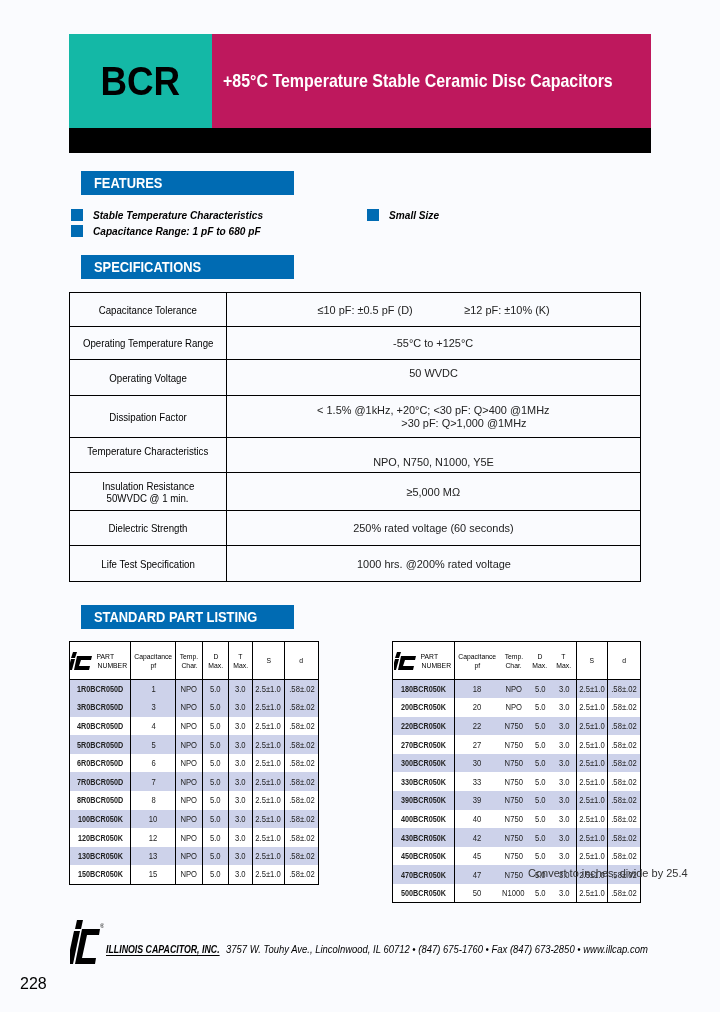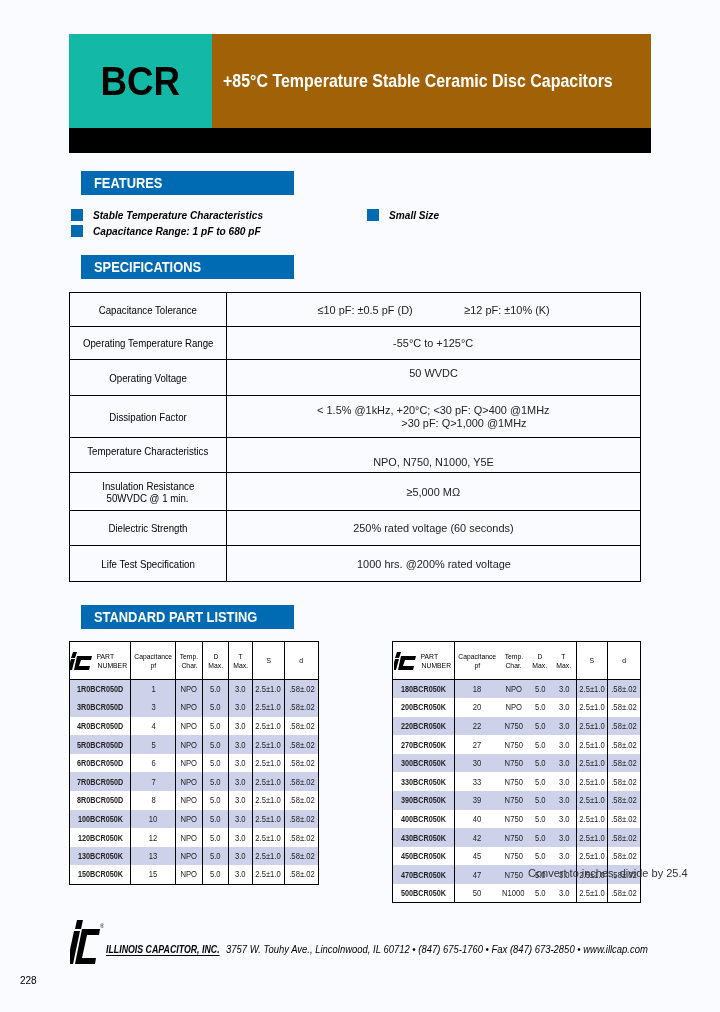--- a/index.html
+++ b/index.html
@@ -3,21 +3,21 @@
 <meta charset="utf-8">
 <style>
   * { box-sizing: border-box; margin: 0; padding: 0; }
   html, body { width: 720px; height: 1012px; background: #fafbfe; }
   body { position: relative; font-family: "Liberation Sans", sans-serif; color: #000; overflow: hidden; }
 
   
   .banner { position: absolute; left: 69px; top: 34px; width: 582px; height: 119px; }
   .banner .grey { position: absolute; left: 0; top: 0; width: 143px; height: 94px; background: #14b8a6; display: flex; align-items: center; justify-content: center; }
   .banner .grey span { font-family: "Liberation Sans", sans-serif; font-weight: bold; font-size: 40px; letter-spacing: 0px; transform: scaleX(0.92); display: inline-block; }
-  .banner .blue { position: absolute; left: 143px; top: 0; width: 439px; height: 94px; background: #a16207; display: flex; align-items: center; padding-left: 11px; }
+  .banner .blue { position: absolute; left: 143px; top: 0; width: 439px; height: 94px; background: #be185d; display: flex; align-items: center; padding-left: 11px; }
   .banner .blue span { color: #fff; font-size: 19px; font-weight: bold; display: inline-block; transform: scaleX(0.84); transform-origin: left center; white-space: nowrap; }
   .banner .black { position: absolute; left: 0; top: 94px; width: 582px; height: 25px; background: #000; }
 
   
   .sec-bar { position: absolute; left: 81px; width: 213px; height: 24px; background: #006bb3; color: #fff; font-weight: bold; font-size: 14px; display: flex; align-items: center; padding-left: 13px; }
   .sec-bar span { display: inline-block; transform: scaleX(0.92); transform-origin: left center; white-space: nowrap; }
 
   
   .feature { position: absolute; display: flex; align-items: center; font-style: italic; font-weight: bold; font-size: 11px; }
   .feature .sq { width: 12px; height: 12px; background: #006bb3; margin-right: 10px; flex-shrink: 0; }
@@ -43,21 +43,21 @@
   .pnhead .lbl { text-align: left; font-size: 8px; line-height: 9px; }
 
   .ic-logo { display: inline-block; position: relative; }
 
   .note { position: absolute; left: 528px; top: 867px; font-size: 11px; color: #333; white-space: nowrap; }
 
   
   .footer { position: absolute; left: 70px; top: 920px; display: flex; align-items: flex-end; }
   .footer .company { font-style: italic; font-weight: bold; font-size: 11px; border-bottom: 1px solid #000; margin-left: 2px; margin-bottom: 8px; display: inline-block; transform: scaleX(0.8); transform-origin: left bottom; white-space: nowrap; }
   .footer .addr { font-style: italic; font-size: 11px; margin-bottom: 9px; white-space: nowrap; display: inline-block; transform: scaleX(0.86); transform-origin: left bottom; }
-  .page-num { position: absolute; left: 20px; top: 975px; font-size: 10px; }
+  .page-num { position: absolute; left: 20px; top: 975px; font-size: 16px; }
 </style>
 </head>
 <body>
 
 <div class="banner">
   <div class="grey">
     <span>BCR</span>
   </div>
   <div class="blue">
     <span>+85°C Temperature Stable Ceramic Disc Capacitors</span>

